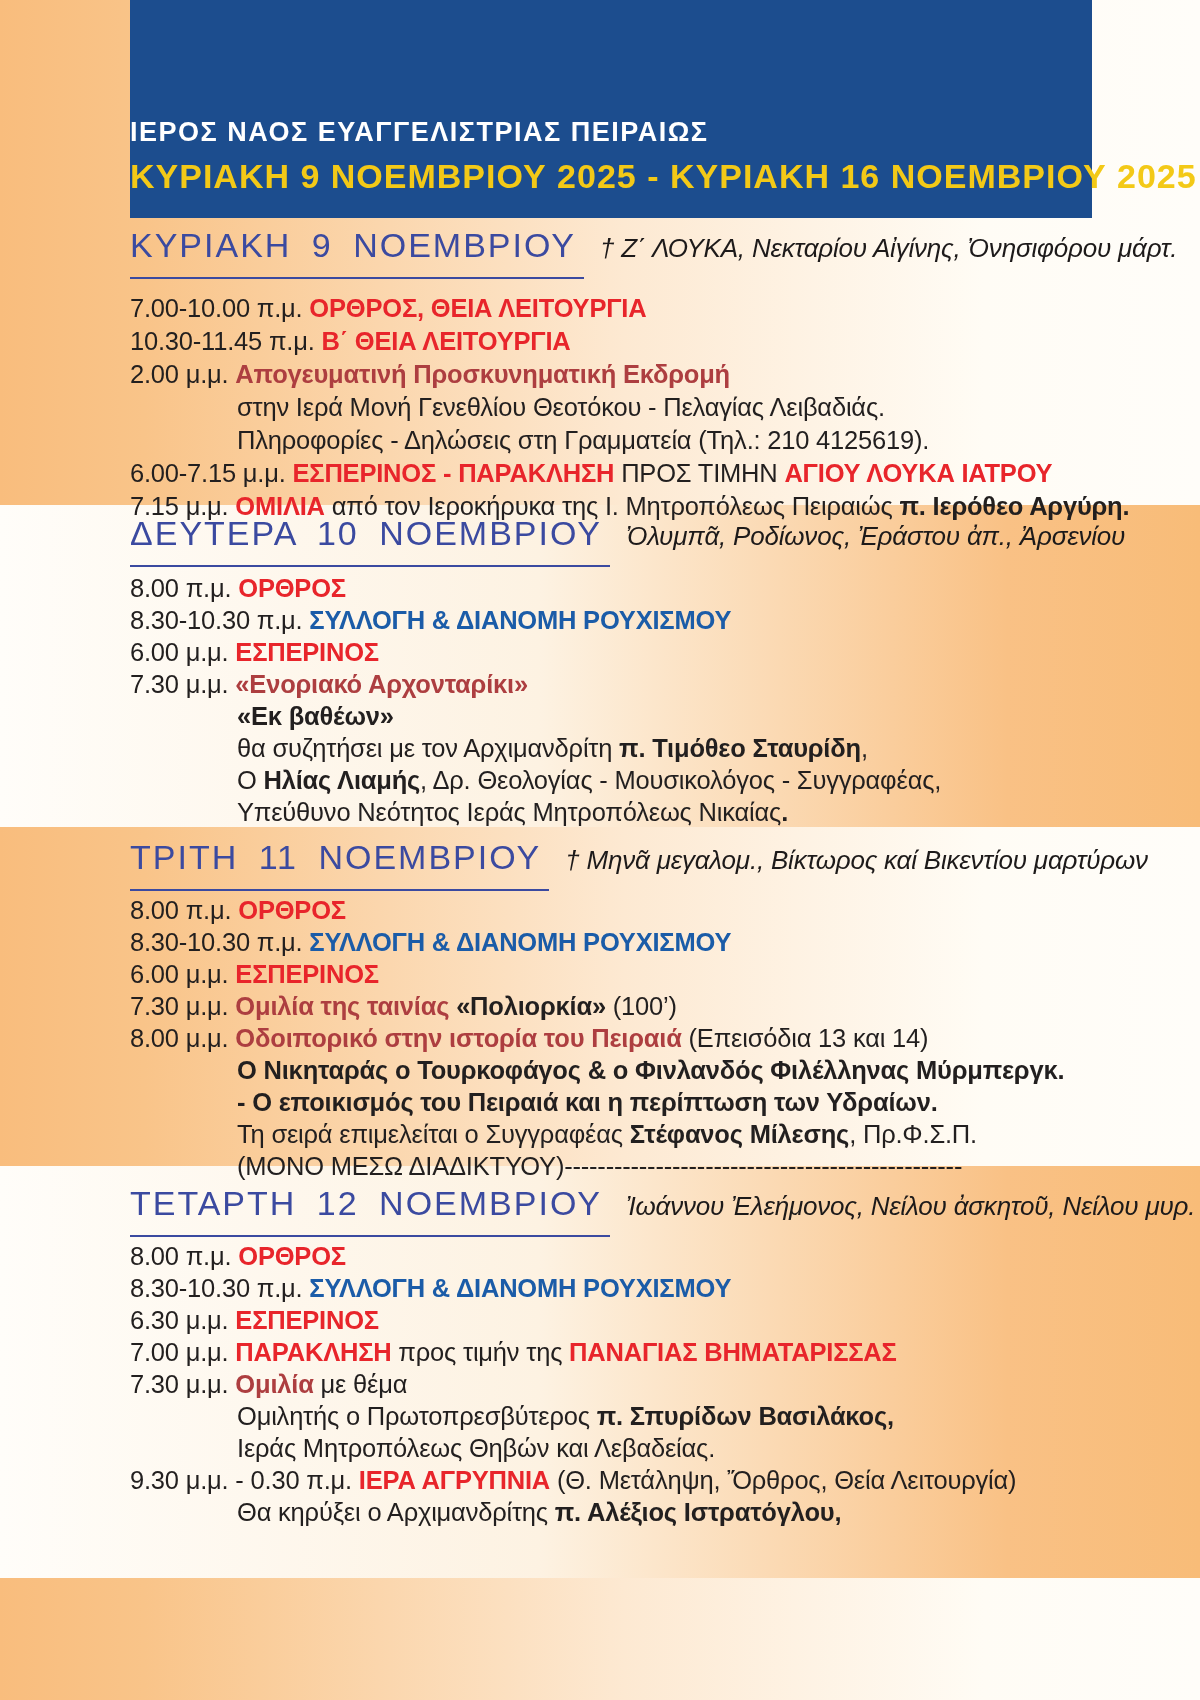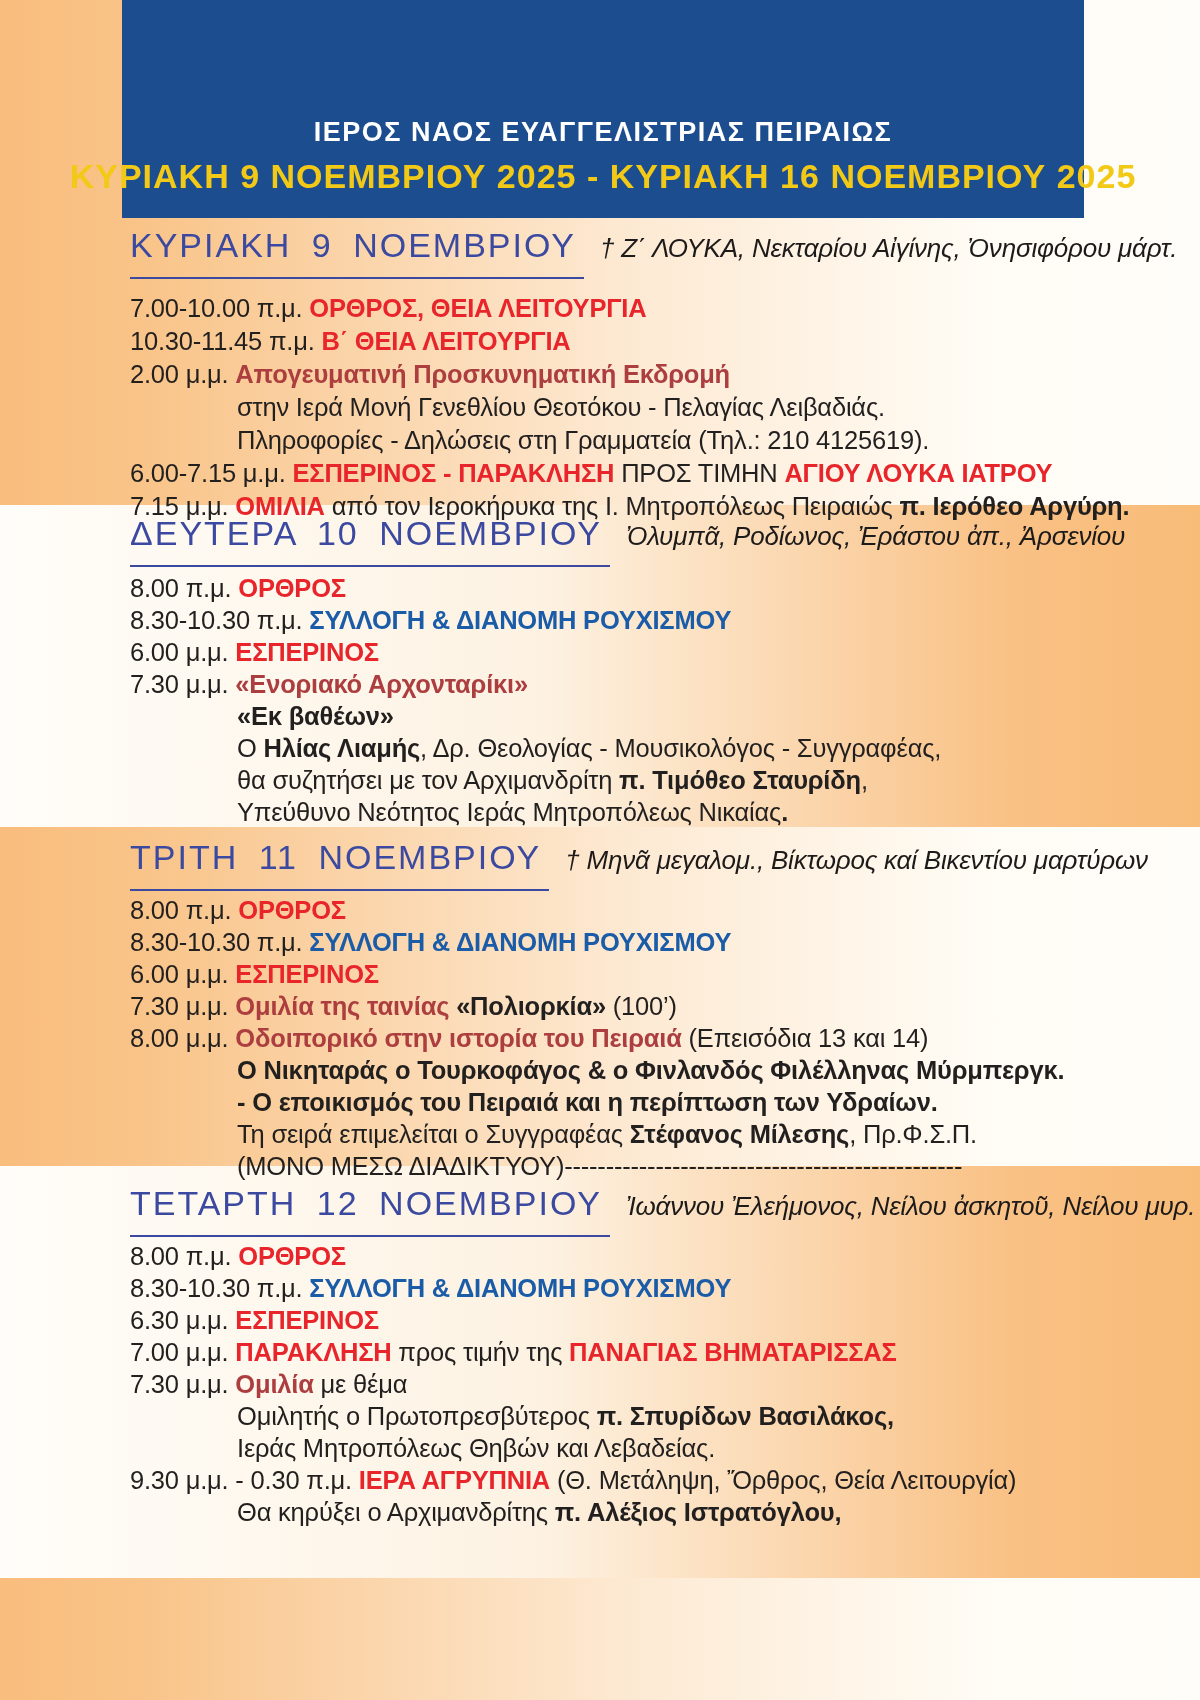--- a/index.html
+++ b/index.html
@@ -15,23 +15,23 @@
   .band1{top:0;height:505px;}
   .band2{top:505px;height:322px;}
   .band3{top:827px;height:339px;}
   .band4{top:1166px;height:412px;}
   .band5{top:1578px;height:122px;}
   .grad-ol{background:linear-gradient(90deg,#f9bd7d 0%,#f9c489 12%,#fde9d2 52%,#fffcf5 82%,#fffdf9 100%);}
   .grad-or{background:linear-gradient(90deg,#fffdf9 0%,#fdf2e2 45%,#f9c185 84%,#f8bc78 100%);}
 
   
   .banner{
-    position:absolute;left:122px;top:0;width:962px;height:218px;
+    position:absolute;left:130px;top:0;width:962px;height:218px;
     background:var(--banner-bg,#1c4d8e);
-    display:flex;flex-direction:column;align-items:center;justify-content:flex-end;
+    display:flex;flex-direction:column;align-items:flex-start;justify-content:flex-end;
     padding-bottom:22px;box-sizing:border-box;
   }
   .banner .l1{
     color:var(--banner-fg1,#ffffff);font-size:27px;font-weight:bold;letter-spacing:1.5px;
     margin-bottom:9px;white-space:nowrap;
   }
   .banner .l2{
     color:var(--banner-fg2,#f3c917);font-size:34px;font-weight:bold;letter-spacing:1px;
     white-space:nowrap;
   }
@@ -99,22 +99,22 @@
         </div>
       </section>
       <section class="day">
         <div class="day-head"><h2 class="day-title">ΔΕΥΤΕΡΑ 10 ΝΟΕΜΒΡΙΟΥ</h2><span class="saints">Ὀλυμπᾶ, Ροδίωνος, Ἐράστου ἀπ., Ἀρσενίου</span></div>
         <div class="rows">
           <div class="line"><span class="seg time">8.00 π.μ. </span><span class="seg red">ΟΡΘΡΟΣ</span></div>
           <div class="line"><span class="seg time">8.30-10.30 π.μ. </span><span class="seg blue">ΣΥΛΛΟΓΗ &amp; ΔΙΑΝΟΜΗ ΡΟΥΧΙΣΜΟΥ</span></div>
           <div class="line"><span class="seg time">6.00 μ.μ. </span><span class="seg red">ΕΣΠΕΡΙΝΟΣ</span></div>
           <div class="line"><span class="seg time">7.30 μ.μ. </span><span class="seg darkred">«Ενοριακό Αρχονταρίκι»</span></div>
           <div class="line indent"><span class="seg bold">«Εκ βαθέων»</span></div>
+          <div class="line indent"><span class="seg plain">θα συζητήσει με τον Αρχιμανδρίτη </span><span class="seg bold">π. Τιμόθεο Σταυρίδη</span><span class="seg plain">,</span></div>
           <div class="line indent"><span class="seg plain">Ο </span><span class="seg bold">Ηλίας Λιαμής</span><span class="seg plain">, Δρ. Θεολογίας - Μουσικολόγος - Συγγραφέας,</span></div>
-          <div class="line indent"><span class="seg plain">θα συζητήσει με τον Αρχιμανδρίτη </span><span class="seg bold">π. Τιμόθεο Σταυρίδη</span><span class="seg plain">,</span></div>
           <div class="line indent"><span class="seg plain">Υπεύθυνο Νεότητος Ιεράς Μητροπόλεως Νικαίας</span><span class="seg bold">.</span></div>
         </div>
       </section>
       <section class="day">
         <div class="day-head"><h2 class="day-title">ΤΡΙΤΗ 11 ΝΟΕΜΒΡΙΟΥ</h2><span class="saints">† Μηνᾶ μεγαλομ., Βίκτωρος καί Βικεντίου μαρτύρων</span></div>
         <div class="rows">
           <div class="line"><span class="seg time">8.00 π.μ. </span><span class="seg red">ΟΡΘΡΟΣ</span></div>
           <div class="line"><span class="seg time">8.30-10.30 π.μ. </span><span class="seg blue">ΣΥΛΛΟΓΗ &amp; ΔΙΑΝΟΜΗ ΡΟΥΧΙΣΜΟΥ</span></div>
           <div class="line"><span class="seg time">6.00 μ.μ. </span><span class="seg red">ΕΣΠΕΡΙΝΟΣ</span></div>
           <div class="line"><span class="seg time">7.30 μ.μ. </span><span class="seg darkred">Ομιλία της ταινίας </span><span class="seg bold">«Πολιορκία»</span><span class="seg plain"> (100’)</span></div>

